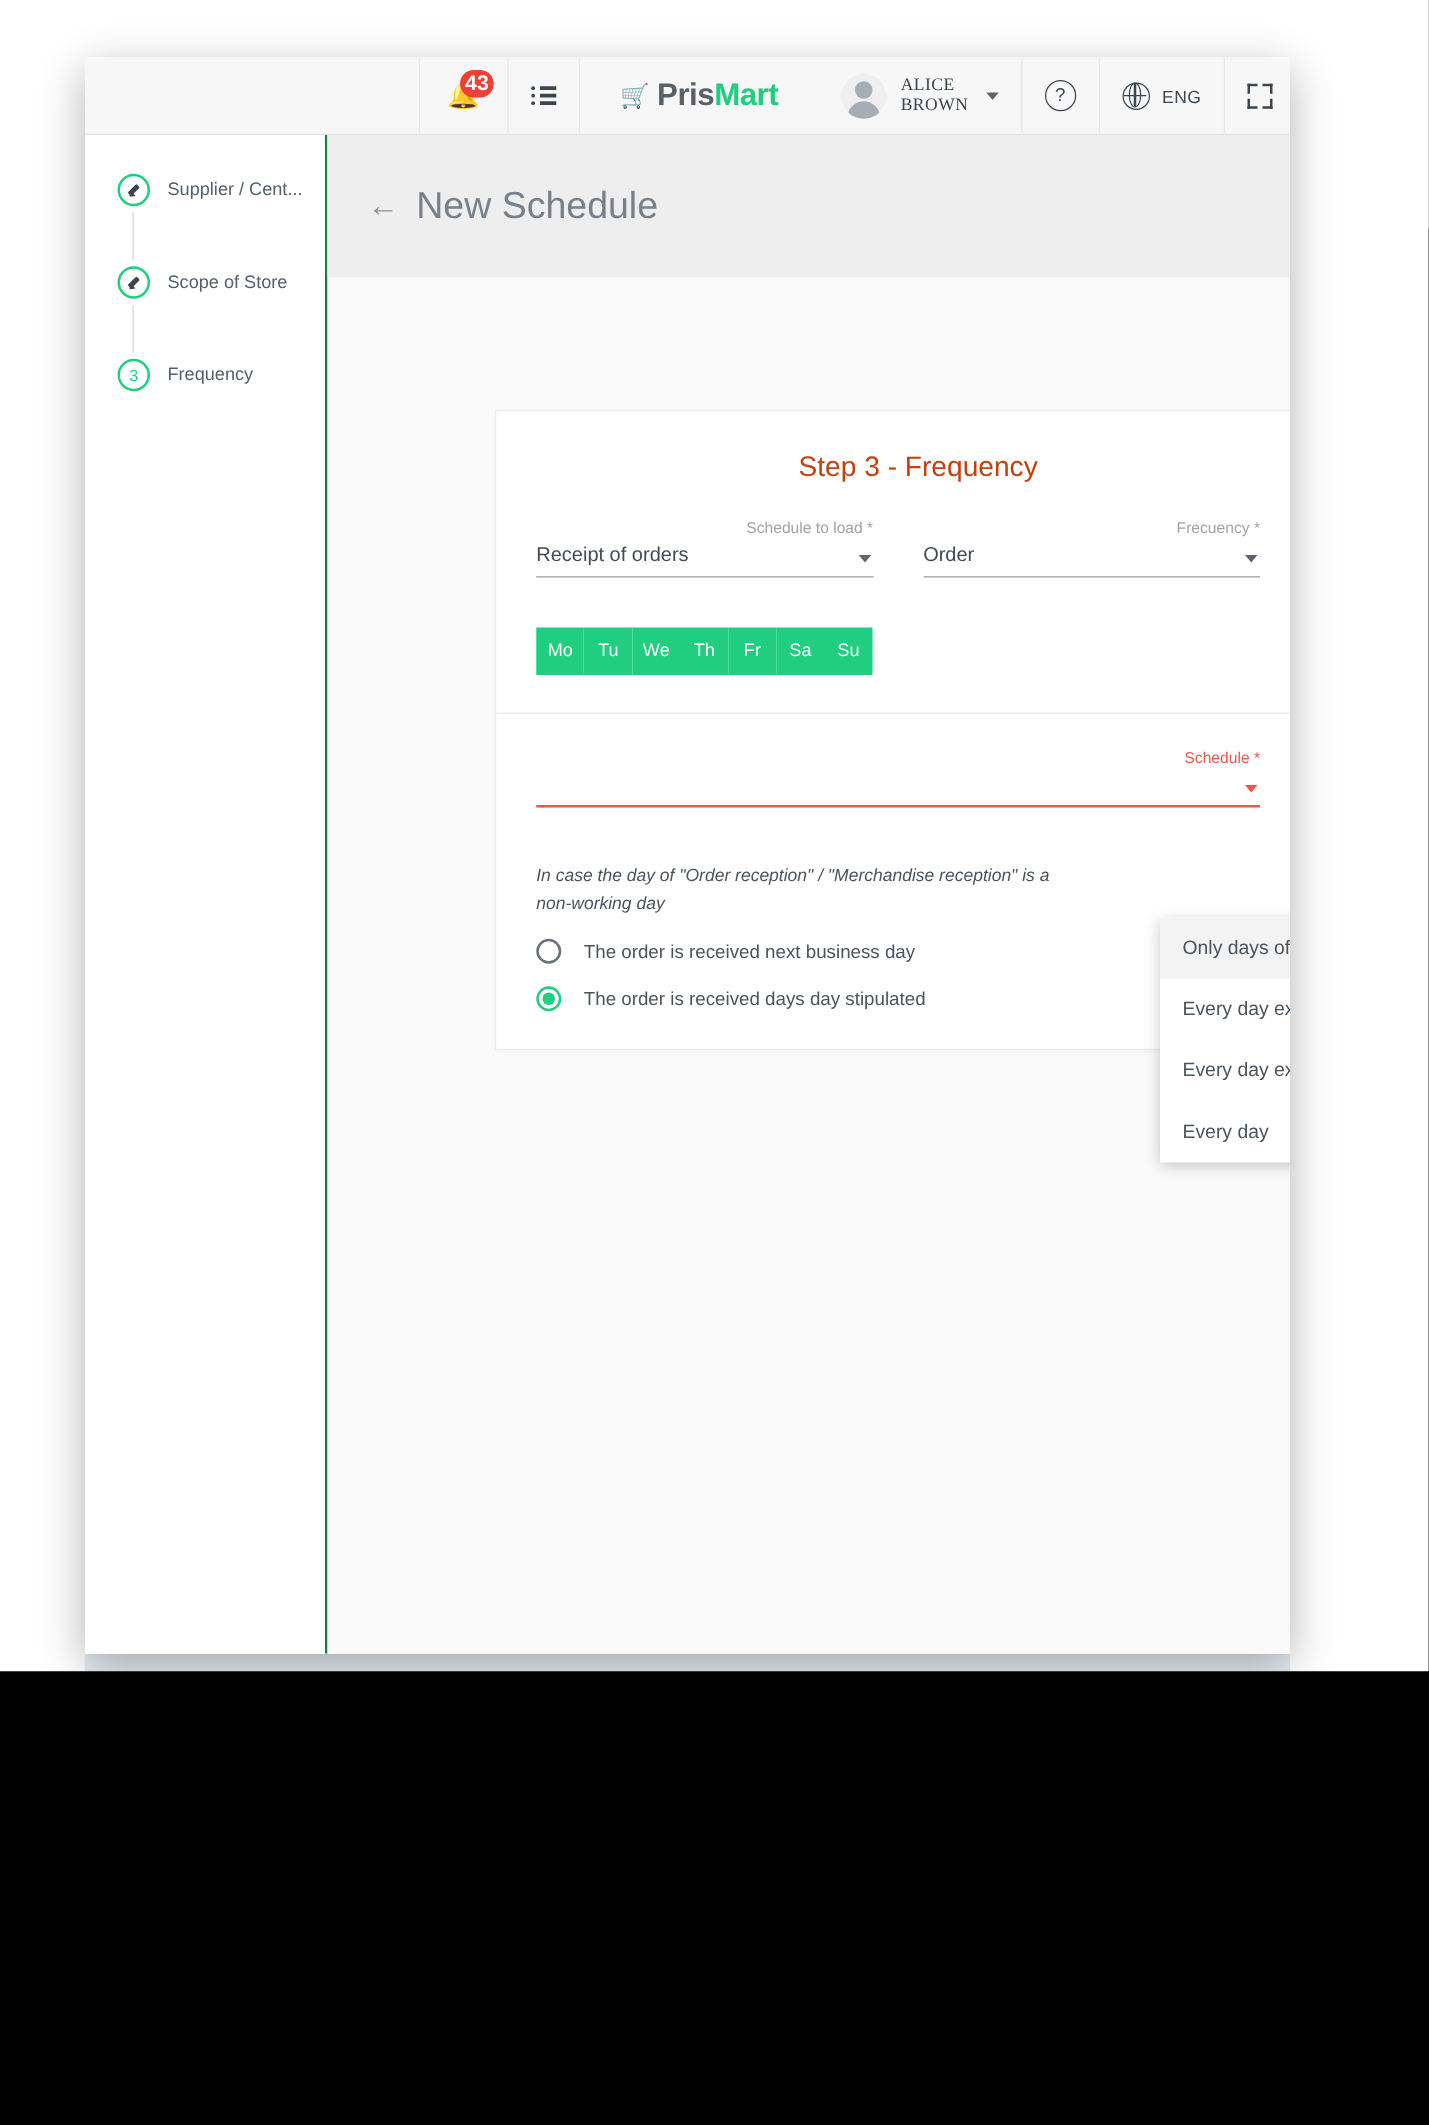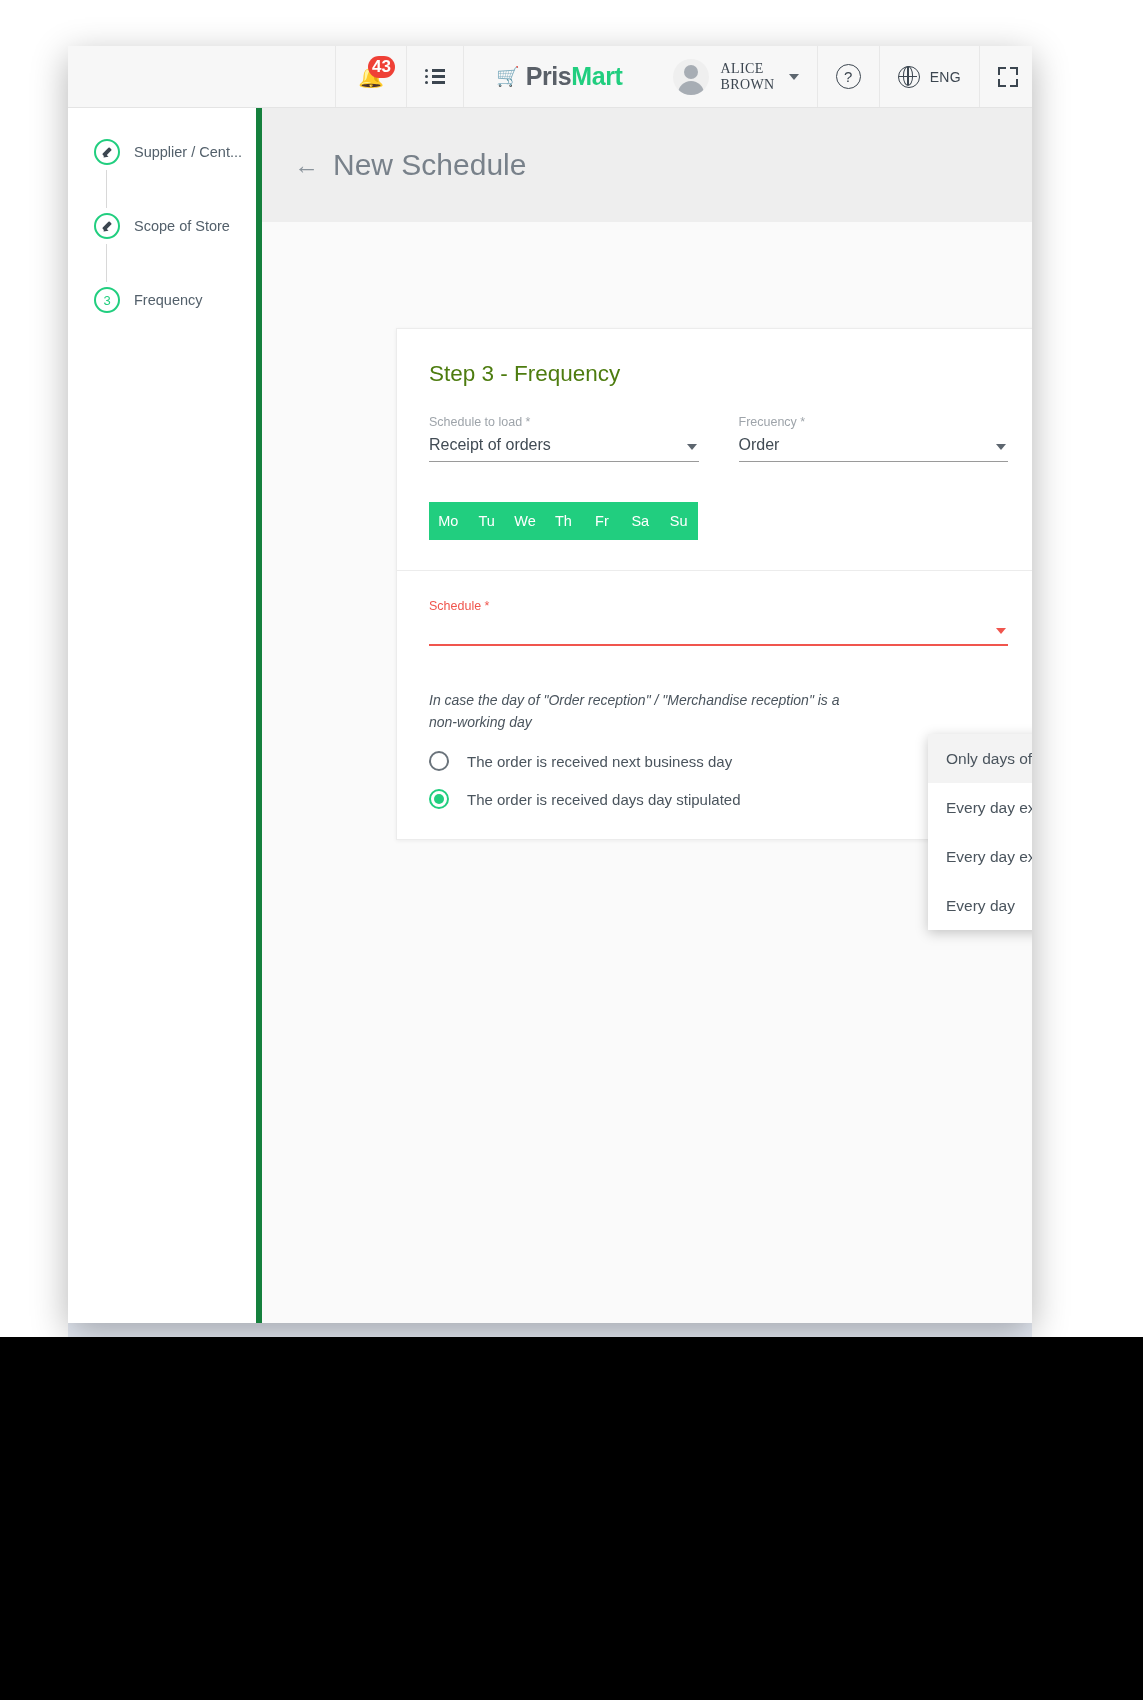--- a/index.html
+++ b/index.html
@@ -105,21 +105,21 @@
   .expand-icon .c1 { left: 0; top: 0; border-right: none; border-bottom: none; }
   .expand-icon .c2 { right: 0; top: 0; border-left: none; border-bottom: none; }
   .expand-icon .c3 { left: 0; bottom: 0; border-right: none; border-top: none; }
   .expand-icon .c4 { right: 0; bottom: 0; border-left: none; border-top: none; }
 
   
   #sidebar {
     position: absolute; left: 0; top: 62px;
     width: 194px; height: 1215px;
     background: #ffffff;
-    border-right: 6px solid #15803d;
+    border-right: 2px solid #15803d;
     padding-top: 26px;
   }
   .step { display: flex; align-items: center; padding-left: 26px; height: 36px; }
   .step-circle {
     width: 26px; height: 26px; border-radius: 50%;
     border: 2px solid #21ce7f; flex: 0 0 26px;
     display: flex; align-items: center; justify-content: center;
     color: #21ce7f; font-size: 13px;
     position: relative;
   }
@@ -153,24 +153,24 @@
   #back-arrow { font-size: 25px; color: #8b949c; margin-right: 14px; line-height: 1; }
   #page-title { font-size: 30px; color: #78818a; font-weight: 400; }
 
   
   #card {
     position: absolute; left: 134px; top: 220px;
     width: 645px; background: #ffffff;
     border: 1px solid #ececec;
     box-shadow: 0 1px 4px rgba(0,0,0,0.06);
   }
-  #card-title { font-size: 22.5px; color: #4d7c0f; padding: 32px 0 0 32px; }
+  #card-title { font-size: 22.5px; color: #c2410c; padding: 32px 0 0 32px; text-align: center; }
 
   .form-section { padding: 28px 32px 30px 32px; }
-  .form-row { display: flex; gap: 40px; }
+  .form-row { display: flex; gap: 40px; text-align: right; }
   .field { flex: 1; position: relative; }
   .field-label { font-size: 12.5px; color: #9ea4aa; margin-bottom: 7px; }
   .field-label.req-error { color: #f0554d; }
   .field-value {
     font-size: 16px; color: #414b54;
     border-bottom: 1px solid #9a9a9a;
     padding-bottom: 7px; min-height: 26px;
     display: flex; align-items: flex-end;
   }
   .field-value.num { justify-content: flex-end; padding-right: 4px; }

